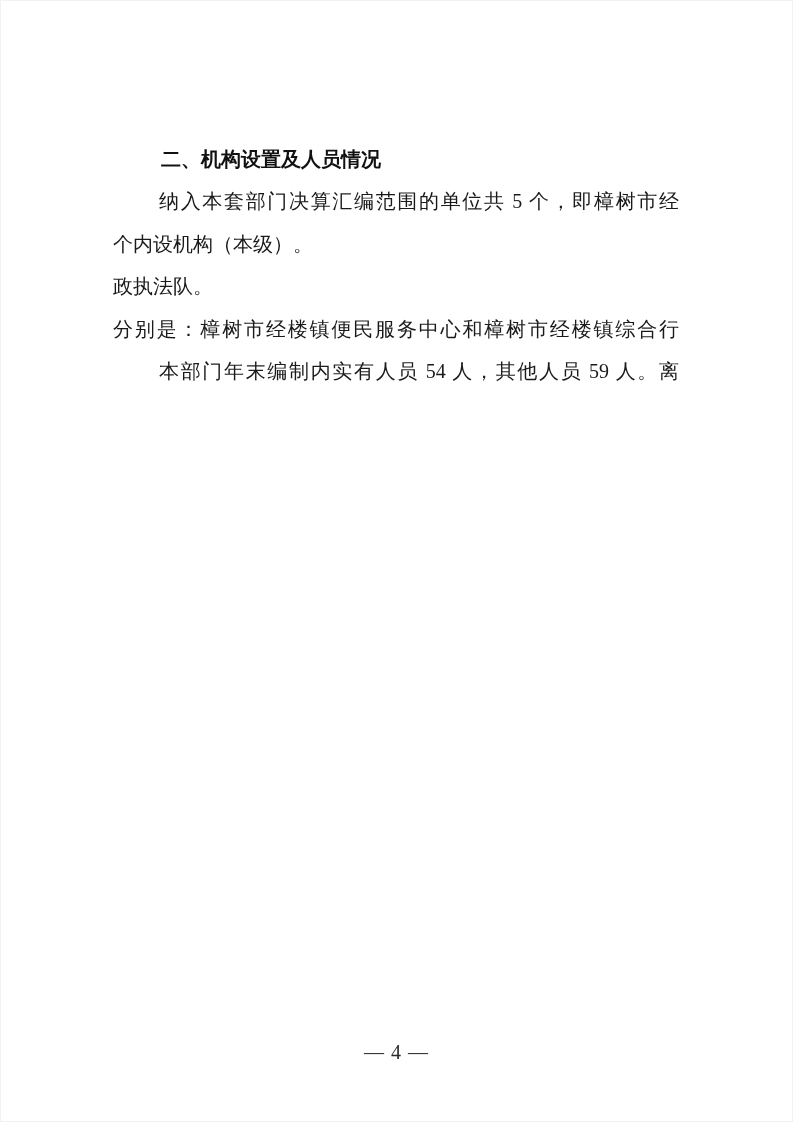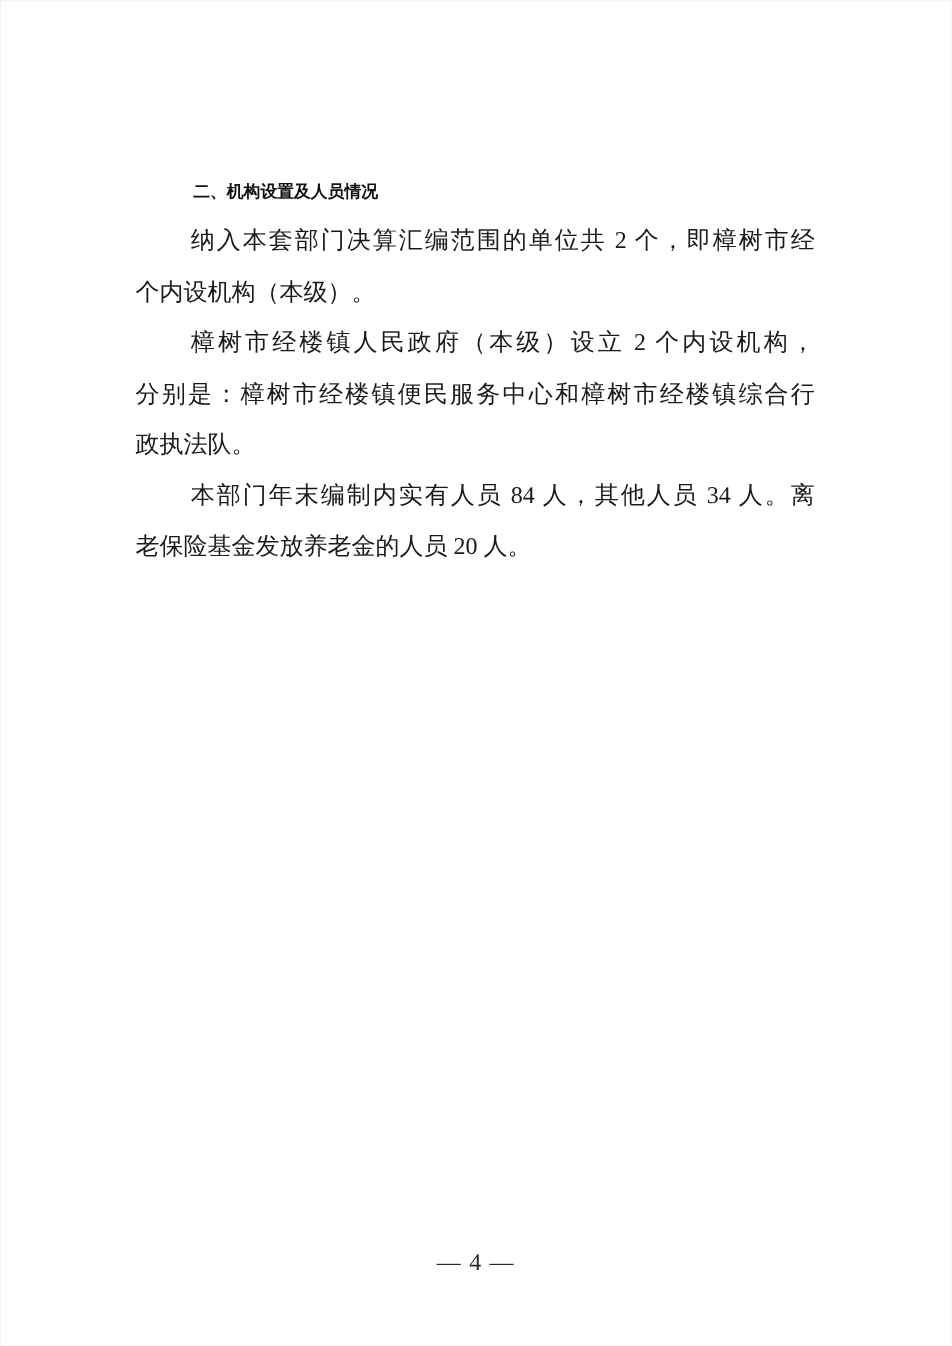--- a/index.html
+++ b/index.html
@@ -19,21 +19,21 @@
   }
   .text-column {
     position: absolute;
     left: 113px;
     top: 138px;
     width: 566px;
   }
   .heading {
     font-family: "Liberation Sans", sans-serif;
     font-weight: bold;
-    font-size: 14px;
+    font-size: 20px;
     line-height: 42.4px;
     height: 42.4px;
     padding-left: 48px;
     color: #111111;
     white-space: nowrap;
   }
   .line {
     font-size: 20px;
     line-height: 42.4px;
     height: 42.4px;
@@ -62,27 +62,25 @@
 </style>
 </head>
 <body>
 
 <div class="page">
 
   <div class="text-column">
 
     <div class="heading">二、机构设置及人员情况</div>
 
-    <div class="line indent justify">纳入本套部门决算汇编范围的单位共 2 个，即樟树市经</div>
+    <div class="line indent justify">纳入本套部门决算汇编范围的单位共 5 个，即樟树市经</div>
     <div class="line">个内设机构（本级）。</div>
 
-    <div class="line indent justify">樟树市经楼镇人民政府（本级）设立 2 个内设机构，</div>
+    <div class="line">政执法队。</div>
     <div class="line justify">分别是：樟树市经楼镇便民服务中心和樟树市经楼镇综合行</div>
-    <div class="line">政执法队。</div>
 
-    <div class="line indent justify">本部门年末编制内实有人员 84 人，其他人员 34 人。离</div>
-    <div class="line">老保险基金发放养老金的人员 20 人。</div>
+    <div class="line indent justify">本部门年末编制内实有人员 54 人，其他人员 59 人。离</div>
 
   </div>
 
   <div class="page-number">— 4 —</div>
 
 </div>
 
 </body></html>

